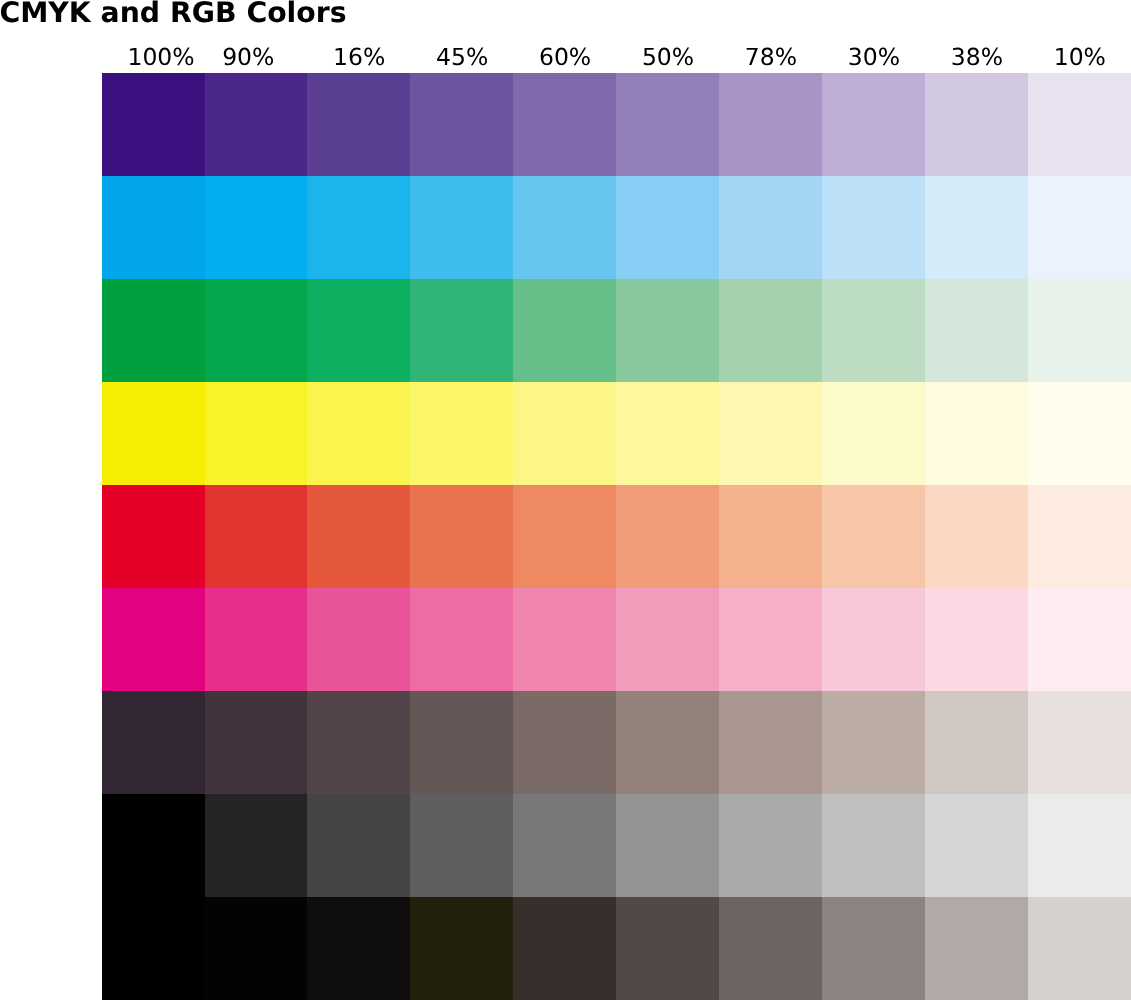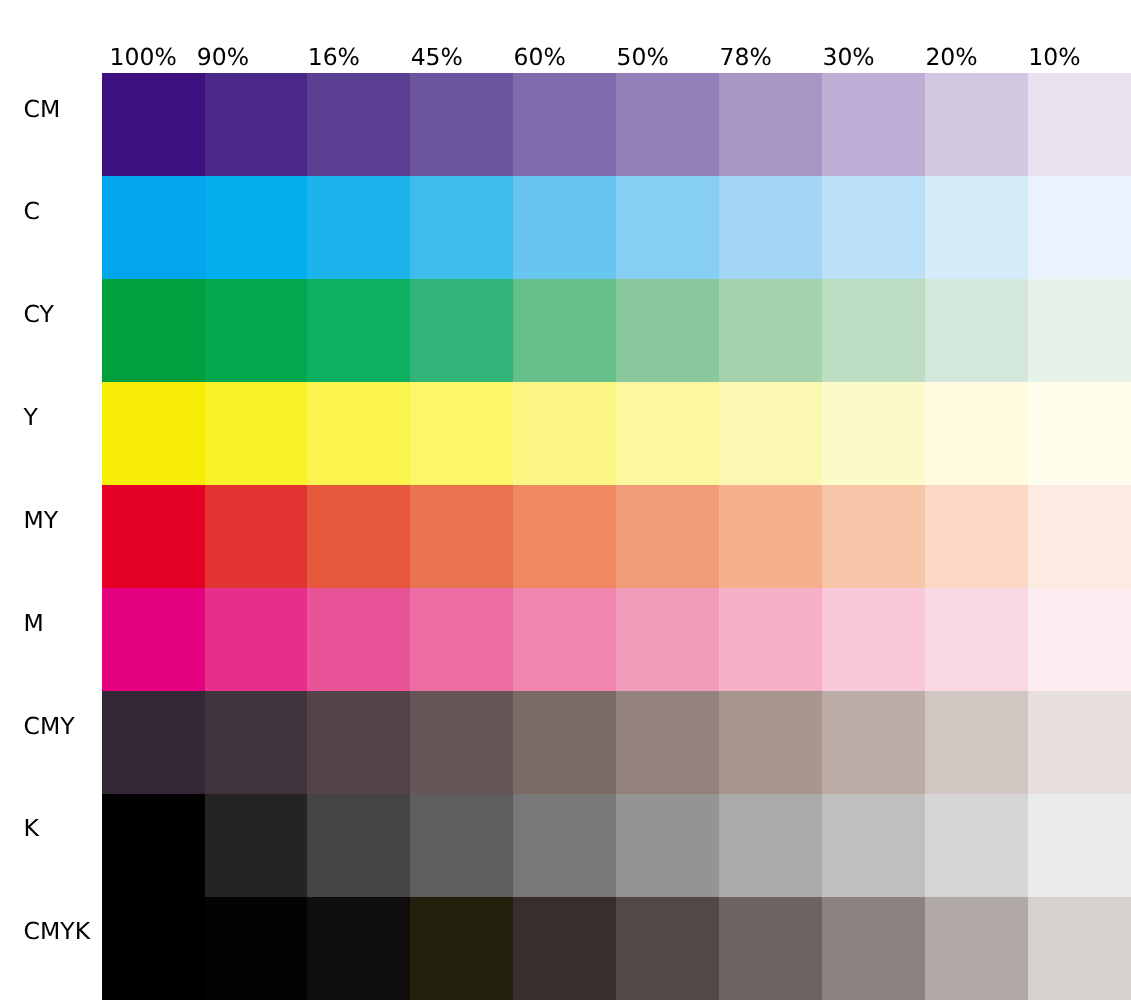--- a/index.html
+++ b/index.html
@@ -9,62 +9,52 @@
        -webkit-font-smoothing:antialiased;
        text-rendering:geometricPrecision;}
   #page{position:relative;width:1131px;height:1000px;background:#ffffff;overflow:hidden;}
 
   .title{position:absolute;left:-0.6px;top:-0.6px;
          font-size:28.3px;font-weight:bold;color:#000000;
          line-height:1;letter-spacing:0;white-space:nowrap;}
 
   .colheads{position:absolute;left:101.8px;top:44.4px;width:1029.5px;height:30px;}
   .colhead{position:absolute;top:0;width:102.95px;height:26px;
-           font-size:23.5px;color:#000000;white-space:nowrap;
+           font-size:23.5px;color:#000000;text-align:center;white-space:nowrap;
            line-height:26px;}
   .colhead.first{transform:translateX(7.8px);}
 
   .rowlabels{position:absolute;left:0;top:0;width:101.5px;height:1000px;}
   .rowlabel{position:absolute;left:23.6px;
             font-size:23.5px;color:#000000;white-space:nowrap;line-height:1;}
 
   .grid{position:absolute;left:101.6px;top:73.0px;width:1029.4px;height:927px;}
   .gridrow{position:absolute;left:0;width:1029.4px;height:103px;}
   .cell{position:absolute;top:0;height:103px;width:102.95px;}
 </style>
 </head>
 <body>
 
 <div id="page">
 
+  <div class="title">CMYK and RGB Colors</div>
 
   <div class="colheads">
     <div class="colhead first" style="left:0.00px">100%</div>
     <div class="colhead" style="left:95px">90%</div>
     <div class="colhead" style="left:205.90px">16%</div>
     <div class="colhead" style="left:308.85px">45%</div>
     <div class="colhead" style="left:411.80px">60%</div>
     <div class="colhead" style="left:514.75px">50%</div>
     <div class="colhead" style="left:617.70px">78%</div>
     <div class="colhead" style="left:720.65px">30%</div>
-    <div class="colhead" style="left:823.60px">20%</div>
+    <div class="colhead" style="left:823.60px">38%</div>
     <div class="colhead" style="left:926.55px">10%</div>
   </div>
 
-  <div class="rowlabels">
-    <div class="rowlabel" style="top:97.60px">CM</div>
-    <div class="rowlabel" style="top:200.44px">C</div>
-    <div class="rowlabel" style="top:303.28px">CY</div>
-    <div class="rowlabel" style="top:406.12px">Y</div>
-    <div class="rowlabel" style="top:508.96px">MY</div>
-    <div class="rowlabel" style="top:611.80px">M</div>
-    <div class="rowlabel" style="top:714.64px">CMY</div>
-    <div class="rowlabel" style="top:817.48px">K</div>
-    <div class="rowlabel" style="top:920.32px">CMYK</div>
-  </div>
 
   <div class="grid">
     <div class="gridrow" style="top:0.00px">
       <div class="cell" style="left:0.00px;background:#3C117F"></div>
       <div class="cell" style="left:102.95px;background:#4A2889"></div>
       <div class="cell" style="left:205.90px;background:#5A3F93"></div>
       <div class="cell" style="left:308.85px;background:#6C549E"></div>
       <div class="cell" style="left:411.80px;background:#806AAB"></div>
       <div class="cell" style="left:514.75px;background:#9380B8"></div>
       <div class="cell" style="left:617.70px;background:#A895C6"></div>

